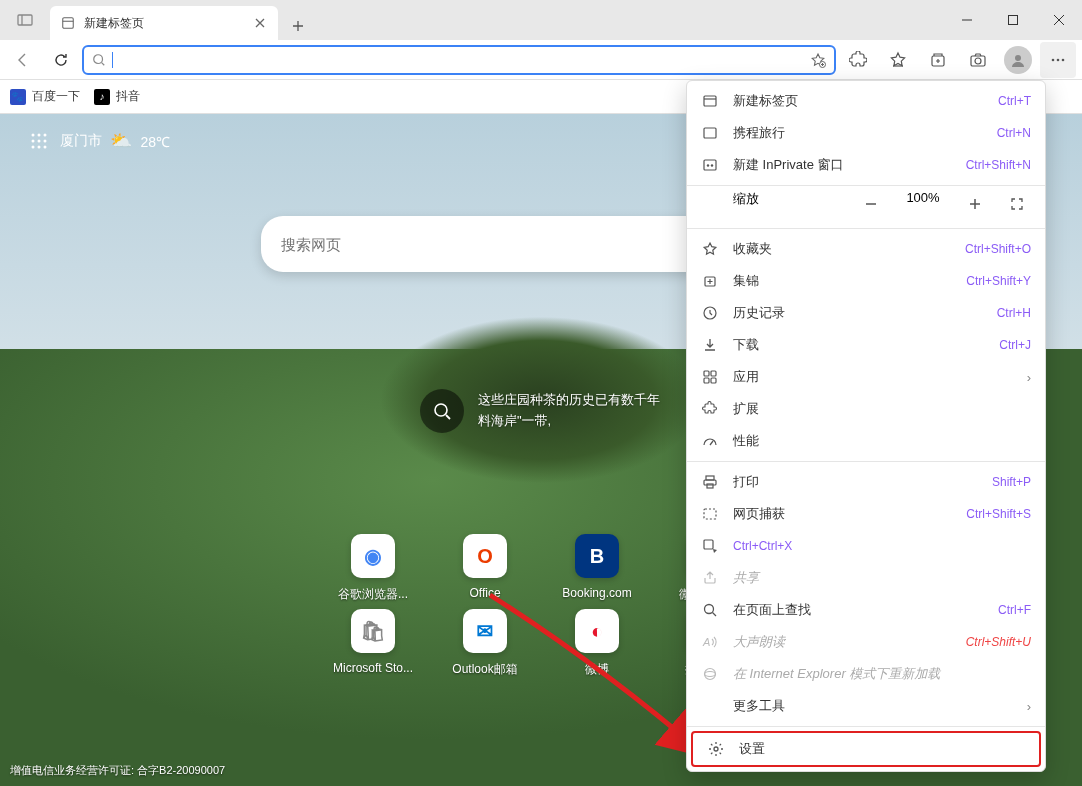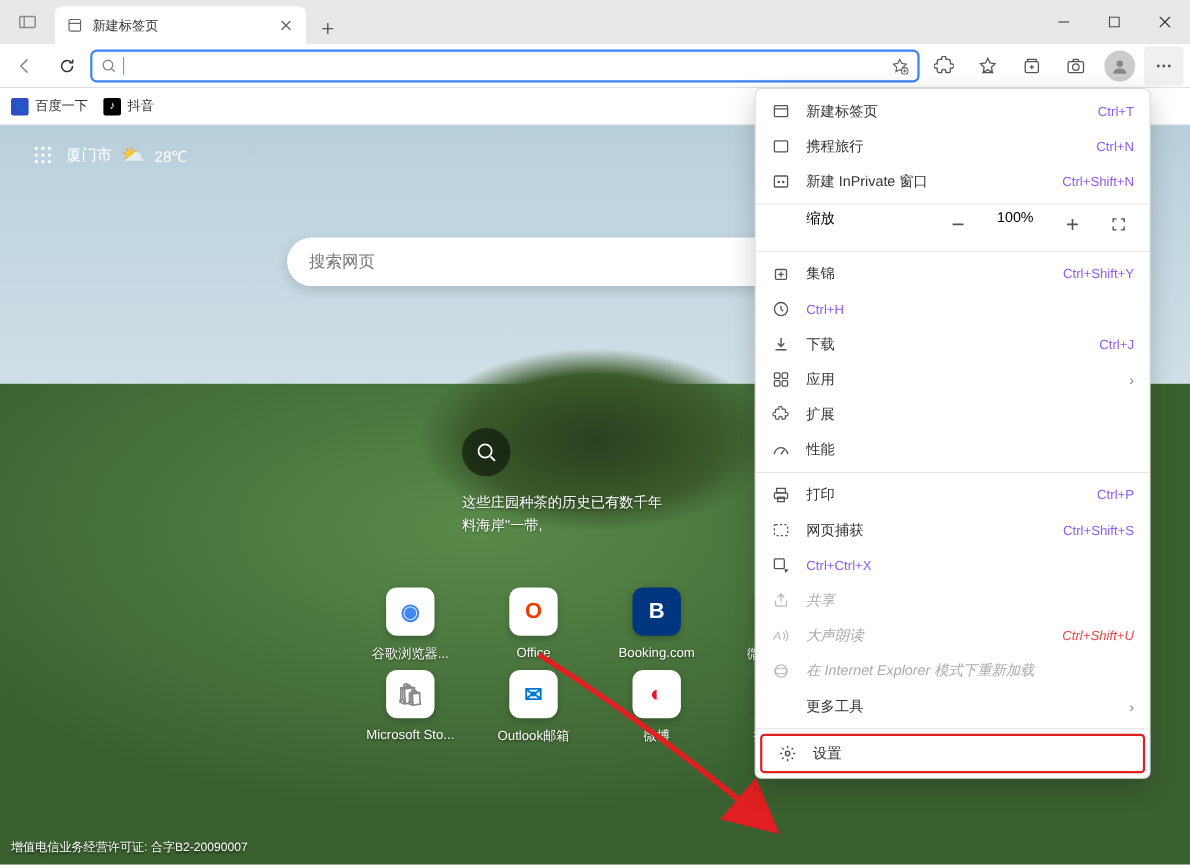--- a/index.html
+++ b/index.html
@@ -39,24 +39,24 @@
 .content { position: relative; height: calc(786px - 40px - 40px - 34px); background: linear-gradient(to bottom, #a8c5d4 0%, #8fb0c0 20%, #6a8a5f 40%, #4a7a3a 60%, #3a6030 100%); overflow: hidden; }
 .sky { position: absolute; top: 0; left: 0; right: 0; height: 45%; background: linear-gradient(to bottom, #b8d0dc, #d8e4ea); }
 .hills { position: absolute; top: 35%; left: 0; right: 0; height: 65%; background: radial-gradient(ellipse at 40% 30%, #5a8a4a 0%, #3a6030 60%), repeating-linear-gradient(80deg, #3a6030, #3a6030 20px, #4a7a3a 20px, #4a7a3a 40px); }
 .trees { position: absolute; top: 30%; left: 35%; width: 30%; height: 25%; background: radial-gradient(ellipse at center, #2a4020 0%, #3a5a2a 50%, transparent 70%); border-radius: 50% 50% 30% 30%; }
 
 .content-header { position: absolute; top: 16px; left: 0; right: 0; display: flex; align-items: center; padding: 0 30px; color: #fff; gap: 12px; }
 .grid-icon { cursor: pointer; }
 .weather { display: flex; align-items: center; gap: 8px; font-size: 14px; }
 .weather-icon { font-size: 18px; }
 
-.search-box { position: absolute; top: 102px; left: 50%; transform: translateX(-50%); width: 560px; height: 44px; background: #fff; border-radius: 22px; display: flex; align-items: center; padding: 0 20px; box-shadow: 0 4px 12px rgba(0,0,0,0.15); }
+.search-box { position: absolute; top: 102px; left: 50%; transform: translateX(-50%); width: 560px; height: 56px; background: #fff; border-radius: 22px; display: flex; align-items: center; padding: 0 20px; box-shadow: 0 4px 12px rgba(0,0,0,0.15); }
 .search-box input { border: none; outline: none; flex: 1; font-size: 15px; color: #333; }
 
-.info-bubble { position: absolute; top: 275px; left: 420px; display: flex; align-items: flex-start; gap: 14px; color: #fff; flex-direction: column; }
+.info-bubble { position: absolute; top: 275px; left: 420px; display: flex; align-items: center; gap: 14px; color: #fff; }
 .info-circle { width: 44px; height: 44px; border-radius: 50%; background: rgba(0,0,0,0.5); display: flex; align-items: center; justify-content: center; flex-shrink: 0; }
 .info-text { font-size: 13px; line-height: 1.6; max-width: 230px; text-shadow: 0 1px 2px rgba(0,0,0,0.5); }
 
 .quick-links { position: absolute; top: 420px; left: 50%; transform: translateX(-50%); display: grid; grid-template-columns: repeat(4, 106px); gap: 6px; }
 .ql-item { display: flex; flex-direction: column; align-items: center; gap: 8px; cursor: pointer; }
 .ql-icon { width: 44px; height: 44px; border-radius: 10px; background: #fff; display: flex; align-items: center; justify-content: center; box-shadow: 0 2px 6px rgba(0,0,0,0.2); font-size: 20px; font-weight: bold; }
 .ql-label { font-size: 12px; color: #fff; text-shadow: 0 1px 2px rgba(0,0,0,0.6); white-space: nowrap; max-width: 100px; text-align: center; }
 
 .footer { position: absolute; bottom: 8px; left: 10px; font-size: 11px; color: #fff; text-shadow: 0 1px 2px rgba(0,0,0,0.6); }
 
@@ -344,34 +344,44 @@
     <span class="zoom-ctrl">
         <svg width="14" height="14" viewBox="0 0 14 14">
           <path d="M2 5V2h3M12 5V2H9M2 9v3h3M12 9v3H9" fill="none" stroke="currentColor" stroke-width="1.3"></path>
         </svg>
       </span>
   </div>
   <div class="menu-sep"></div>
   <div class="menu-item">
       <span class="menu-icon">
         <svg width="16" height="16" viewBox="0 0 16 16">
+          <path d="M8 2l1.8 3.7 4 .6-3 2.9.7 4L8 11.3 4.5 13.2l.7-4-3-2.9 4-.6z" fill="none" stroke="currentColor" stroke-width="1.2"></path>
+        </svg>
+      </span>
+      <span class="menu-label">收藏夹</span>
+      <span class="menu-shortcut">Ctrl+Shift+O</span>
+    </div>
+  <div class="menu-item">
+      <span class="menu-icon">
+        <svg width="16" height="16" viewBox="0 0 16 16">
           <rect x="3" y="4" width="10" height="9" rx="1" fill="none" stroke="currentColor" stroke-width="1.2"></rect>
           <path d="M8 6v5M5.5 8.5h5" stroke="currentColor" stroke-width="1.2"></path>
         </svg>
       </span>
       <span class="menu-label">集锦</span>
       <span class="menu-shortcut">Ctrl+Shift+Y</span>
     </div>
   <div class="menu-item">
       <span class="menu-icon">
         <svg width="16" height="16" viewBox="0 0 16 16">
           <circle cx="8" cy="8" r="6" fill="none" stroke="currentColor" stroke-width="1.2"></circle>
           <path d="M8 5v3l2 2" fill="none" stroke="currentColor" stroke-width="1.2"></path>
         </svg>
       </span>
+      <span class="menu-label">历史记录</span>
       <span class="menu-shortcut">Ctrl+H</span>
     </div>
   <div class="menu-item">
       <span class="menu-icon">
         <svg width="16" height="16" viewBox="0 0 16 16">
           <path d="M8 2v8m-3-3l3 3 3-3M3 13h10" fill="none" stroke="currentColor" stroke-width="1.3"></path>
         </svg>
       </span>
       <span class="menu-label">下载</span>
       <span class="menu-shortcut">Ctrl+J</span>
@@ -408,21 +418,21 @@
   <div class="menu-sep"></div>
   <div class="menu-item">
       <span class="menu-icon">
         <svg width="16" height="16" viewBox="0 0 16 16">
           <rect x="4" y="2" width="8" height="4" fill="none" stroke="currentColor" stroke-width="1.2"></rect>
           <rect x="2" y="6" width="12" height="5" rx="1" fill="none" stroke="currentColor" stroke-width="1.2"></rect>
           <rect x="5" y="10" width="6" height="4" fill="none" stroke="currentColor" stroke-width="1.2"></rect>
         </svg>
       </span>
       <span class="menu-label">打印</span>
-      <span class="menu-shortcut">Ctrl+P</span>
+      <span class="menu-shortcut">Shift+P</span>
     </div>
   <div class="menu-item">
       <span class="menu-icon">
         <svg width="16" height="16" viewBox="0 0 16 16">
           <rect x="2" y="3" width="12" height="10" rx="1" fill="none" stroke="currentColor" stroke-width="1.2" stroke-dasharray="2 2"></rect>
         </svg>
       </span>
       <span class="menu-label">网页捕获</span>
       <span class="menu-shortcut">Ctrl+Shift+S</span>
     </div>
@@ -435,20 +445,30 @@
       </span>
       <span class="menu-shortcut">Ctrl+Ctrl+X</span>
     </div>
   <div class="menu-item disabled">
       <span class="menu-icon">
         <svg width="16" height="16" viewBox="0 0 16 16">
           <path d="M3 8v4a1 1 0 001 1h8a1 1 0 001-1V8M8 2v7m-3-4l3-3 3 3" fill="none" stroke="currentColor" stroke-width="1.2"></path>
         </svg>
       </span>
       <span class="menu-label">共享</span>
+    </div>
+  <div class="menu-item">
+      <span class="menu-icon">
+        <svg width="16" height="16" viewBox="0 0 16 16">
+          <circle cx="7" cy="7" r="4.5" fill="none" stroke="currentColor" stroke-width="1.3"></circle>
+          <line x1="10.5" y1="10.5" x2="14" y2="14" stroke="currentColor" stroke-width="1.3"></line>
+        </svg>
+      </span>
+      <span class="menu-label">在页面上查找</span>
+      <span class="menu-shortcut">Ctrl+F</span>
     </div>
   <div class="menu-item disabled">
       <span class="menu-icon">
         <svg width="16" height="16" viewBox="0 0 16 16">
           <text x="1" y="12" font-size="11" fill="currentColor">A</text>
           <path d="M10 5a4 4 0 010 6M12 3a7 7 0 010 10" fill="none" stroke="currentColor" stroke-width="1.1"></path>
         </svg>
       </span>
       <span class="menu-label">大声朗读</span>
       <span class="menu-shortcut">Ctrl+Shift+U</span>

